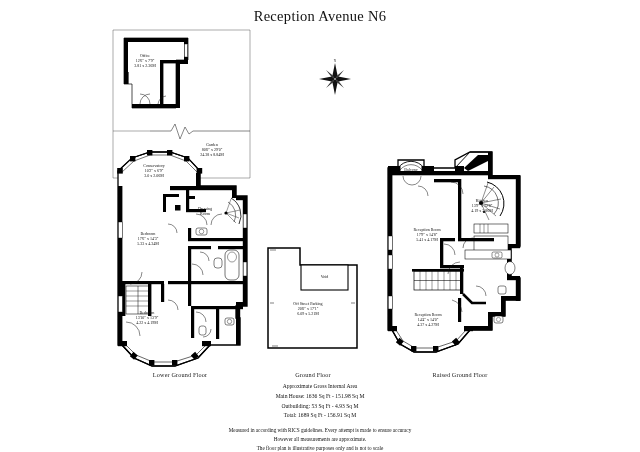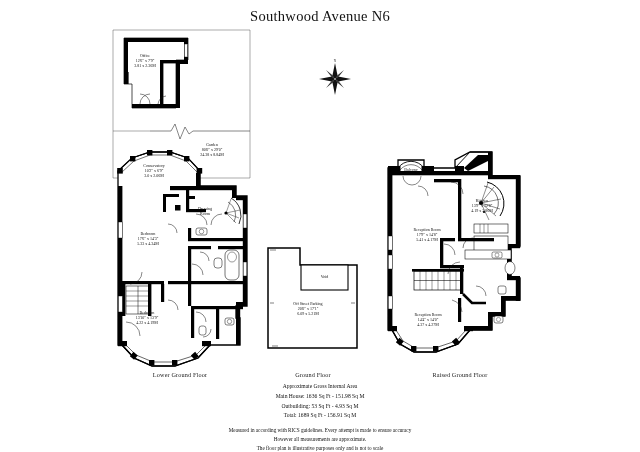--- a/index.html
+++ b/index.html
@@ -76,21 +76,21 @@
   }
   .compass-n {
     font-size: 3.2px;
   }
 </style>
 </head>
 <body>
 
 <div id="page">
 
-  <div id="title">Southwood Avenue N6</div>
+  <div id="title">Reception Avenue N6</div>
 
   <svg class="plan" viewBox="0 0 640 452">
 
     <g transform="translate(335,79)">
       <polygon points="0,-16 2.6,-3.2 0,0 -2.6,-3.2" fill="#111"></polygon>
       <polygon points="0,16 2.6,3.2 0,0 -2.6,3.2" fill="#111"></polygon>
       <polygon points="-16,0 -3.2,-2.6 0,0 -3.2,2.6" fill="#111"></polygon>
       <polygon points="16,0 3.2,-2.6 0,0 3.2,2.6" fill="#111"></polygon>
       <polygon points="-9,-9 -2.2,-3.6 0,0 -3.6,-2.2" fill="#333"></polygon>
       <polygon points="9,-9 2.2,-3.6 0,0 3.6,-2.2" fill="#333"></polygon>

